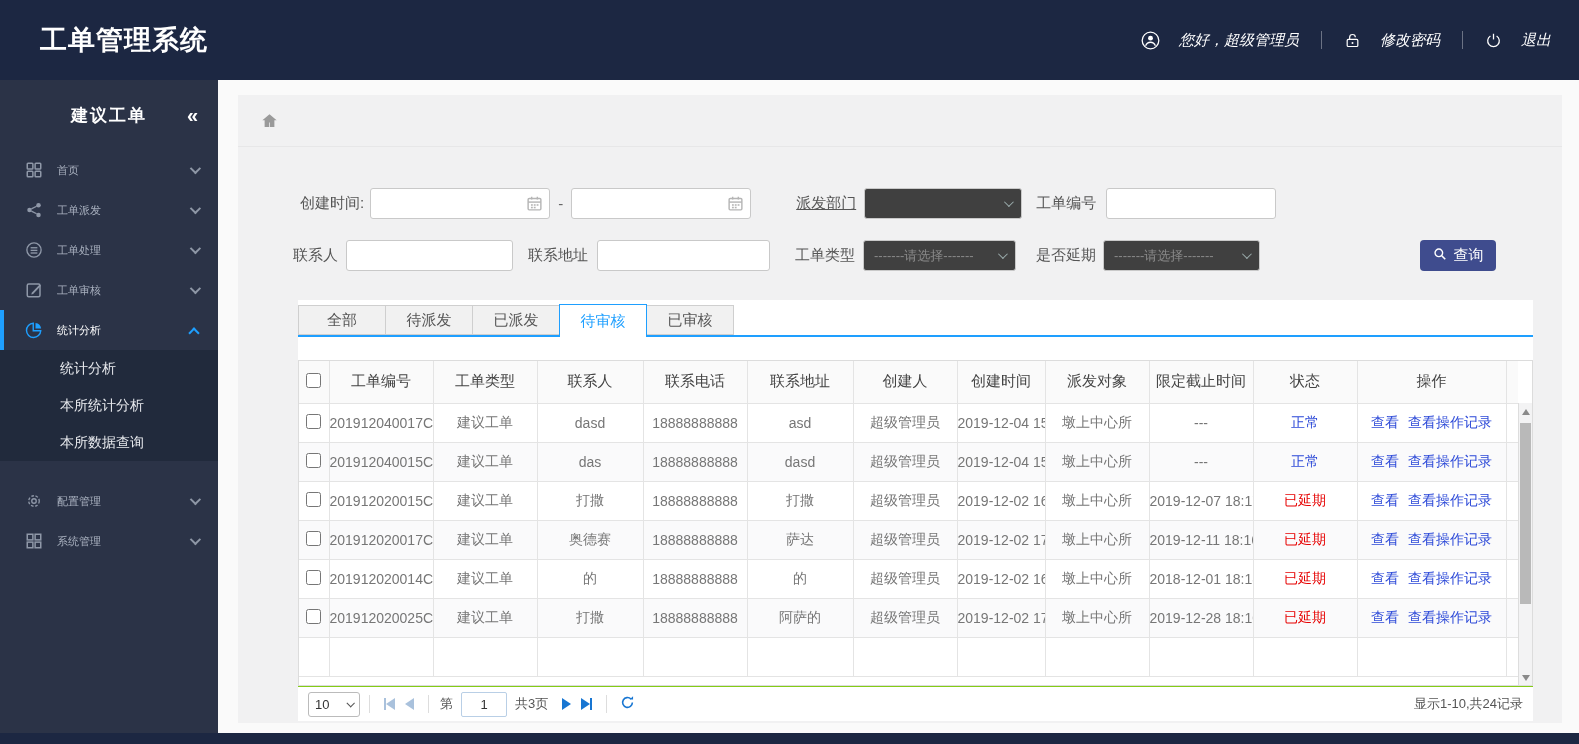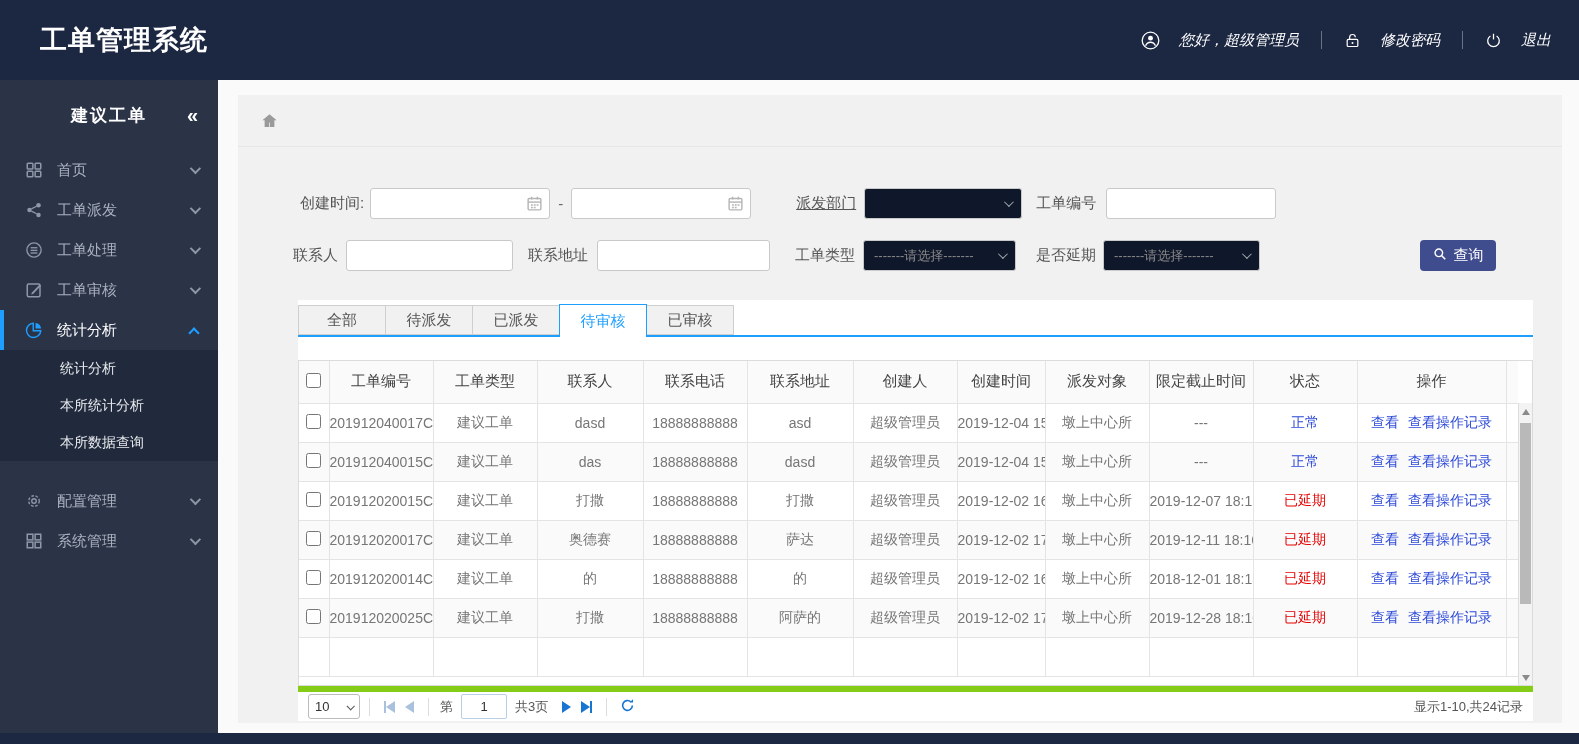--- a/index.html
+++ b/index.html
@@ -19,21 +19,21 @@
   .hicon svg { display:block; }
 
   
   .sidebar { position:absolute; top:80px; left:0; width:218px; height:653px; background:#2b3347; }
   .sidebar-title { height:70px; display:flex; align-items:center; justify-content:center; position:relative; }
   .sidebar-title .txt { color:#fff; font-size:17px; font-weight:bold; letter-spacing:2px; }
   .collapse { position:absolute; right:22px; top:50%; transform:translateY(-50%);
     color:#fff; font-size:20px; font-weight:bold; cursor:pointer; letter-spacing:-2px; }
   .menu { margin-top:0; }
   .menu-item { height:40px; display:flex; align-items:center; padding:0 20px 0 24px;
-    color:#a9b1bf; font-size:15px; cursor:pointer; position:relative; }
+    color:#a9b1bf; font-size:11px; cursor:pointer; position:relative; }
   .menu-item .mi { width:20px; height:20px; margin-right:13px; display:flex; align-items:center; justify-content:center; }
   .menu-item .mi svg { display:block; }
   .menu-item .chev { margin-left:auto; width:8px; height:8px;
     border-right:2px solid #8e97a6; border-bottom:2px solid #8e97a6;
     transform:rotate(45deg) translateY(-2px); }
   .menu-item.active { color:#fff; }
   .menu-item.active::before { content:""; position:absolute; left:0; top:0; bottom:0; width:4px; background:#1e9fff; }
   .menu-item.active .chev { border-color:#1e9fff; transform:rotate(225deg); margin-top:6px; }
   .submenu { background:#212a3c; }
   .subitem { height:37px; display:flex; align-items:center; padding-left:60px;
@@ -47,21 +47,21 @@
   .breadcrumb { height:52px; border-bottom:1px solid #e7e7e8; display:flex; align-items:center; padding-left:22px; }
   .breadcrumb svg { display:block; }
 
   
   .frow { position:absolute; left:10px; width:100%; display:flex; align-items:center; font-size:15px; color:#555; }
   .frow1 { top:93px; }
   .frow2 { top:145px; }
   .finput { height:31px; background:#fff; border:1px solid #c9c9c9; border-radius:3px; position:relative; }
   .finput input { width:100%; height:100%; border:none; outline:none; background:transparent; padding:0 8px; font-size:14px; }
   .date .cal { position:absolute; right:6px; top:6px; }
-  .fselect { height:31px; background:#0f172a; border:1px solid #c9c9c9; border-radius:3px;
+  .fselect { height:31px; background:#404040; border:1px solid #c9c9c9; border-radius:3px;
     display:flex; align-items:center; padding:0 10px; color:#8a8a8a; font-size:13px; cursor:pointer; }
   .fselect .caret { margin-left:auto; width:7px; height:7px;
     border-right:1.5px solid #9aa; border-bottom:1.5px solid #9aa; transform:rotate(45deg) translateY(-2px); }
   .search-btn { height:31px; width:76px; background:#3f4c8e; border:none; border-radius:4px;
     color:#fff; font-size:15px; display:flex; align-items:center; justify-content:center; gap:7px; cursor:pointer; }
 
   
   .card { position:absolute; left:60px; top:205px; width:1235px; height:421px; background:#fff; }
   .tabs { position:absolute; top:5px; left:0; width:100%; height:32px;
     display:flex; align-items:flex-end; border-bottom:2px solid #1e9fff; }
@@ -86,21 +86,21 @@
   input[type=checkbox] { width:15px; height:15px; cursor:pointer; }
 
   .vscroll { position:absolute; right:0; top:42px; width:14px; height:284px;
     background:#f3f3f4; border-left:1px solid #ddd; }
   .vs-arrow { position:absolute; left:3px; width:0; height:0; border-left:4px solid transparent; border-right:4px solid transparent; }
   .vs-up { top:6px; border-bottom:6px solid #8a8a8a; }
   .vs-down { bottom:6px; border-top:6px solid #8a8a8a; }
   .vs-thumb { position:absolute; left:1px; top:20px; width:11px; height:181px; background:#b9b9b9; cursor:grab; }
 
   
-  .pagebar { position:absolute; bottom:0; left:0; width:100%; height:35px; border-top:6px solid #84cc16;
+  .pagebar { position:absolute; bottom:0; left:0; width:100%; height:35px; border-top:1px solid #84cc16;
     display:flex; align-items:center; padding:0 10px; font-size:13px; color:#555; background:#fff; }
   .psel { width:52px; height:25px; border:1px solid #bbb; border-radius:3px; background:#fff;
     display:flex; align-items:center; padding:0 6px; font-size:13px; color:#333; cursor:pointer; }
   .psel .caret { margin-left:auto; width:6px; height:6px;
     border-right:1.5px solid #555; border-bottom:1.5px solid #555; transform:rotate(45deg) translateY(-1px); }
   .vsep { width:1px; height:18px; background:#ddd; margin:0 9px; }
   .pgbtn { display:flex; align-items:center; margin:0 5px; cursor:pointer; }
   .tri-l { width:0; height:0; border-top:6px solid transparent; border-bottom:6px solid transparent; border-right:9px solid currentColor; }
   .tri-r { width:0; height:0; border-top:6px solid transparent; border-bottom:6px solid transparent; border-left:9px solid currentColor; }
   .pbar { width:2px; height:12px; background:currentColor; }

